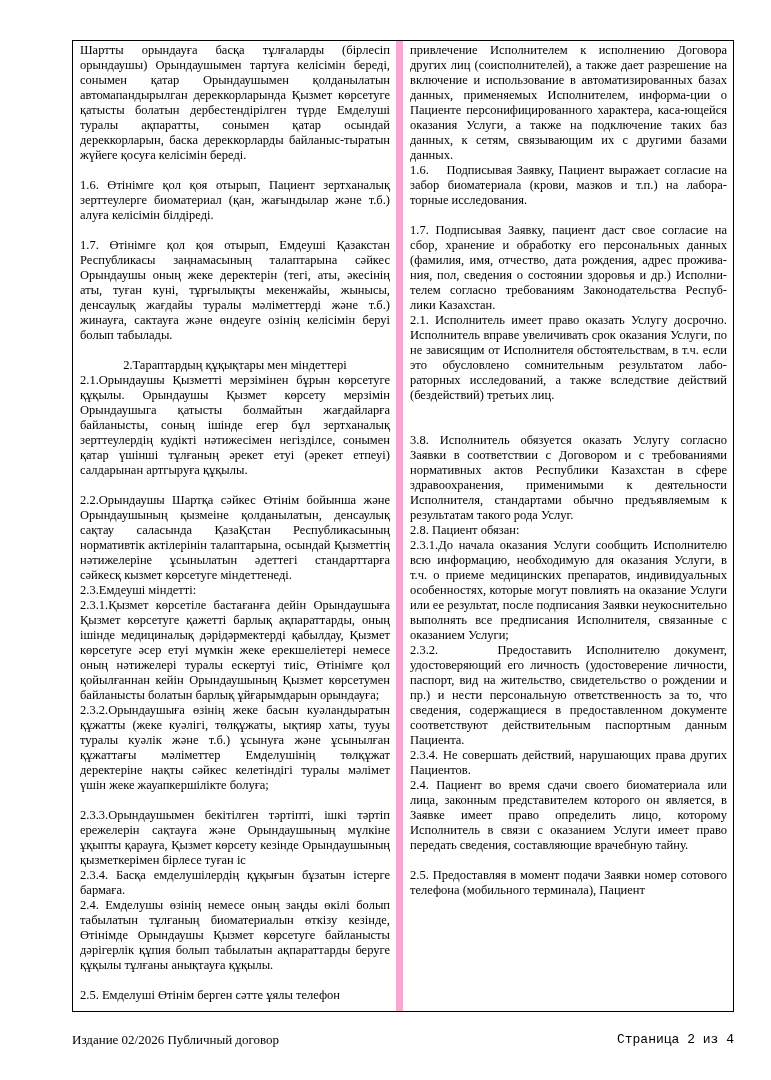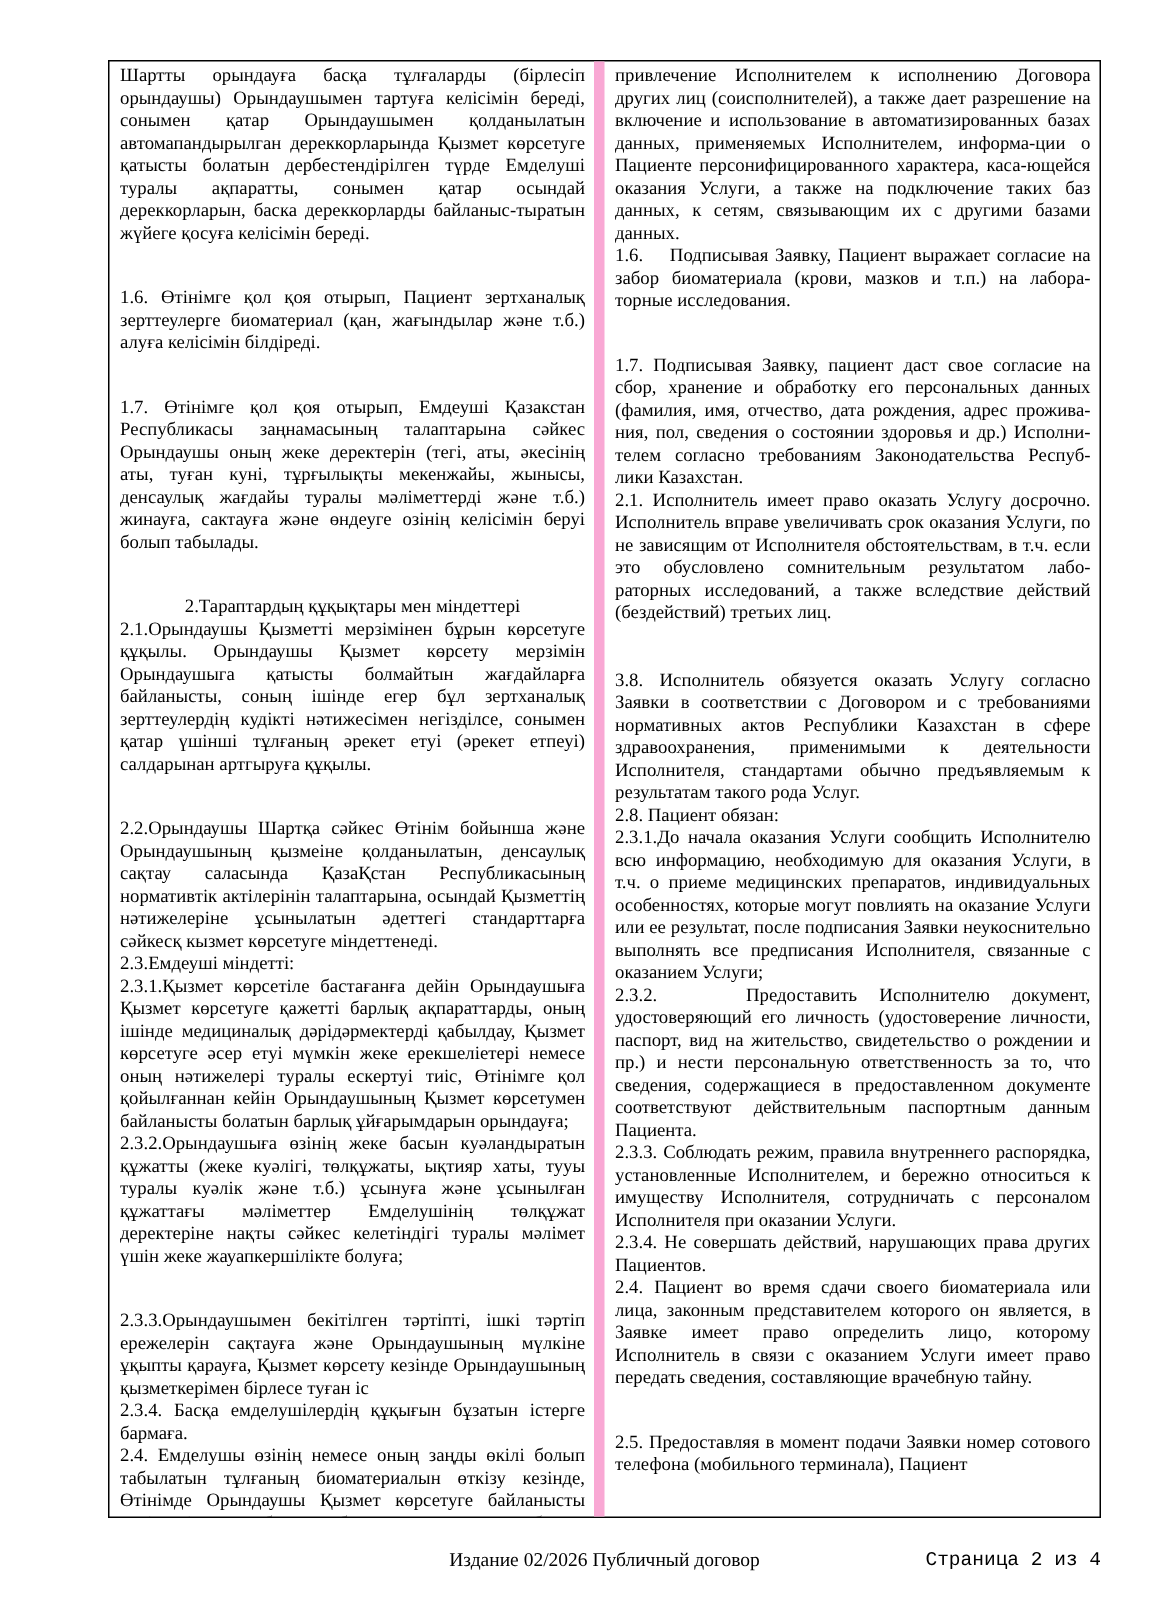--- a/index.html
+++ b/index.html
@@ -35,30 +35,30 @@
     margin: 0;
     font-size: 12.5px;
     line-height: 15px;
     text-align: justify;
     text-justify: inter-word;
   }
   .para.heading {
     text-align: center;
     font-weight: normal;
   }
-  .para.gap  { margin-top: 28px; }
+  .para.gap  { margin-top: 15px; }
   .para.gap2 { margin-top: 30px; }
   .footer {
     position: absolute;
     left: 72px; top: 1032px;
     width: 662px;
     font-size: 13px;
     line-height: 16px;
   }
-  .footer-center { display: block; text-align: center; }
+  .footer-center { display: block; }
   .footer-right  { position: absolute; right: 0; top: 0; font-family: Liberation Mono, monospace; }
 </style>
 </head>
 <body>
 
 <div class="page">
   <div class="contract-table">
     <div class="col col-left">
         <p class="para body">Шартты орындауға басқа тұлғаларды (бірлесіп орындаушы) Орындаушымен тартуға келісімін береді, сонымен қатар Орындаушымен қолданылатын автомапандырылган дереккорларында Қызмет көрсетуге қатысты болатын дербестендірілген түрде Емделуші туралы ақпаратты, сонымен қатар осындай дереккорларын, баска дереккорларды байланыс-тыратын жүйеге қосуға келісімін береді.</p>
         <p class="para body gap">1.6. Өтінімге қол қоя отырып, Пациент зертханалық зерттеулерге биоматериал (қан, жағындылар және т.б.) алуға келісімін білдіреді.</p>
@@ -76,21 +76,20 @@
       </div>
     <div class="col col-right">
         <p class="para body">привлечение Исполнителем к исполнению Договора других лиц (соисполнителей), а также дает разрешение на включение и использование в автоматизированных базах данных, применяемых Исполнителем, информа-ции о Пациенте персонифицированного характера, каса-ющейся оказания Услуги, а также на подключение таких баз данных, к сетям, связывающим их с другими базами данных.</p>
         <p class="para body">1.6.&nbsp;&nbsp;&nbsp;&nbsp;Подписывая Заявку, Пациент выражает согласие на забор биоматериала (крови, мазков и т.п.) на лабора-торные исследования.</p>
         <p class="para body gap">1.7. Подписывая Заявку, пациент даст свое согласие на сбор, хранение и обработку его персональных данных (фамилия, имя, отчество, дата рождения, адрес прожива-ния, пол, сведения о состоянии здоровья и др.) Исполни-телем согласно требованиям Законодательства Респуб-лики Казахстан.</p>
         <p class="para body">2.1. Исполнитель имеет право оказать Услугу досрочно. Исполнитель вправе увеличивать срок оказания Услуги, по не зависящим от Исполнителя обстоятельствам, в т.ч. если это обусловлено сомнительным результатом лабо-раторных исследований, а также вследствие действий (бездействий) третьих лиц.</p>
         <p class="para body gap2">3.8. Исполнитель обязуется оказать Услугу согласно Заявки в соответствии с Договором и с требованиями нормативных актов Республики Казахстан в сфере здравоохранения, применимыми к деятельности Исполнителя, стандартами обычно предъявляемым к результатам такого рода Услуг.</p>
         <p class="para body">2.8. Пациент обязан:</p>
         <p class="para body">2.3.1.До начала оказания Услуги сообщить Исполнителю всю информацию, необходимую для оказания Услуги, в т.ч. о приеме медицинских препаратов, индивидуальных особенностях, которые могут повлиять на оказание Услуги или ее результат, после подписания Заявки неукоснительно выполнять все предписания Исполнителя, связанные с оказанием Услуги;</p>
         <p class="para body">2.3.2.&nbsp;&nbsp;&nbsp;&nbsp;Предоставить Исполнителю документ, удостоверяющий его личность (удостоверение личности, паспорт, вид на жительство, свидетельство о рождении и пр.) и нести персональную ответственность за то, что сведения, содержащиеся в предоставленном документе соответствуют действительным паспортным данным Пациента.</p>
-        <p class="para body">2.3.3. Соблюдать режим, правила внутреннего распорядка, установленные Исполнителем, и бережно относиться к имуществу Исполнителя, сотрудничать с персоналом Исполнителя при оказании Услуги.</p>
         <p class="para body">2.3.4. Не совершать действий, нарушающих права других Пациентов.</p>
         <p class="para body">2.4. Пациент во время сдачи своего биоматериала или лица, законным представителем которого он является, в Заявке имеет право определить лицо, которому Исполнитель в связи с оказанием Услуги имеет право передать сведения, составляющие врачебную тайну.</p>
         <p class="para body gap">2.5. Предоставляя в момент подачи Заявки номер сотового телефона (мобильного терминала), Пациент</p>
       </div>
   </div>
   <div class="footer">
     <span class="footer-center">Издание 02/2026 Публичный договор</span>
     <span class="footer-right">Страница 2 из 4</span>
   </div>
 </div>

